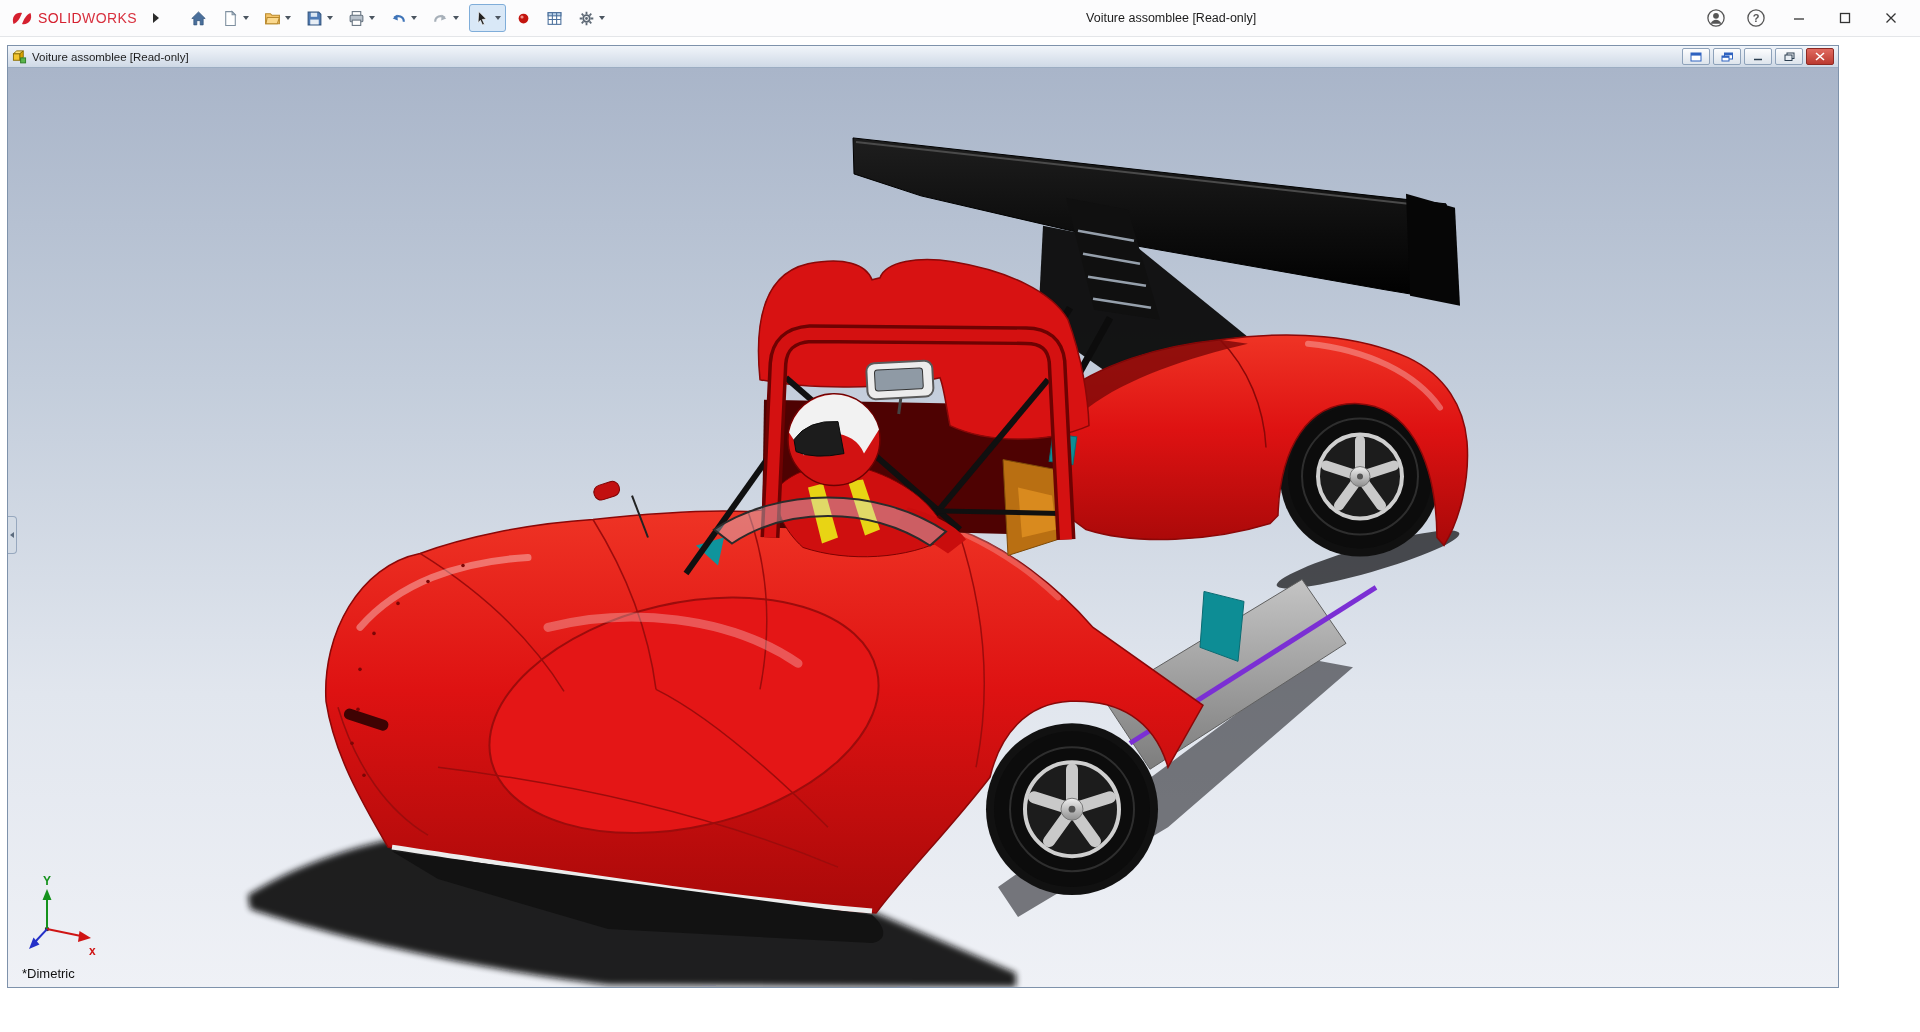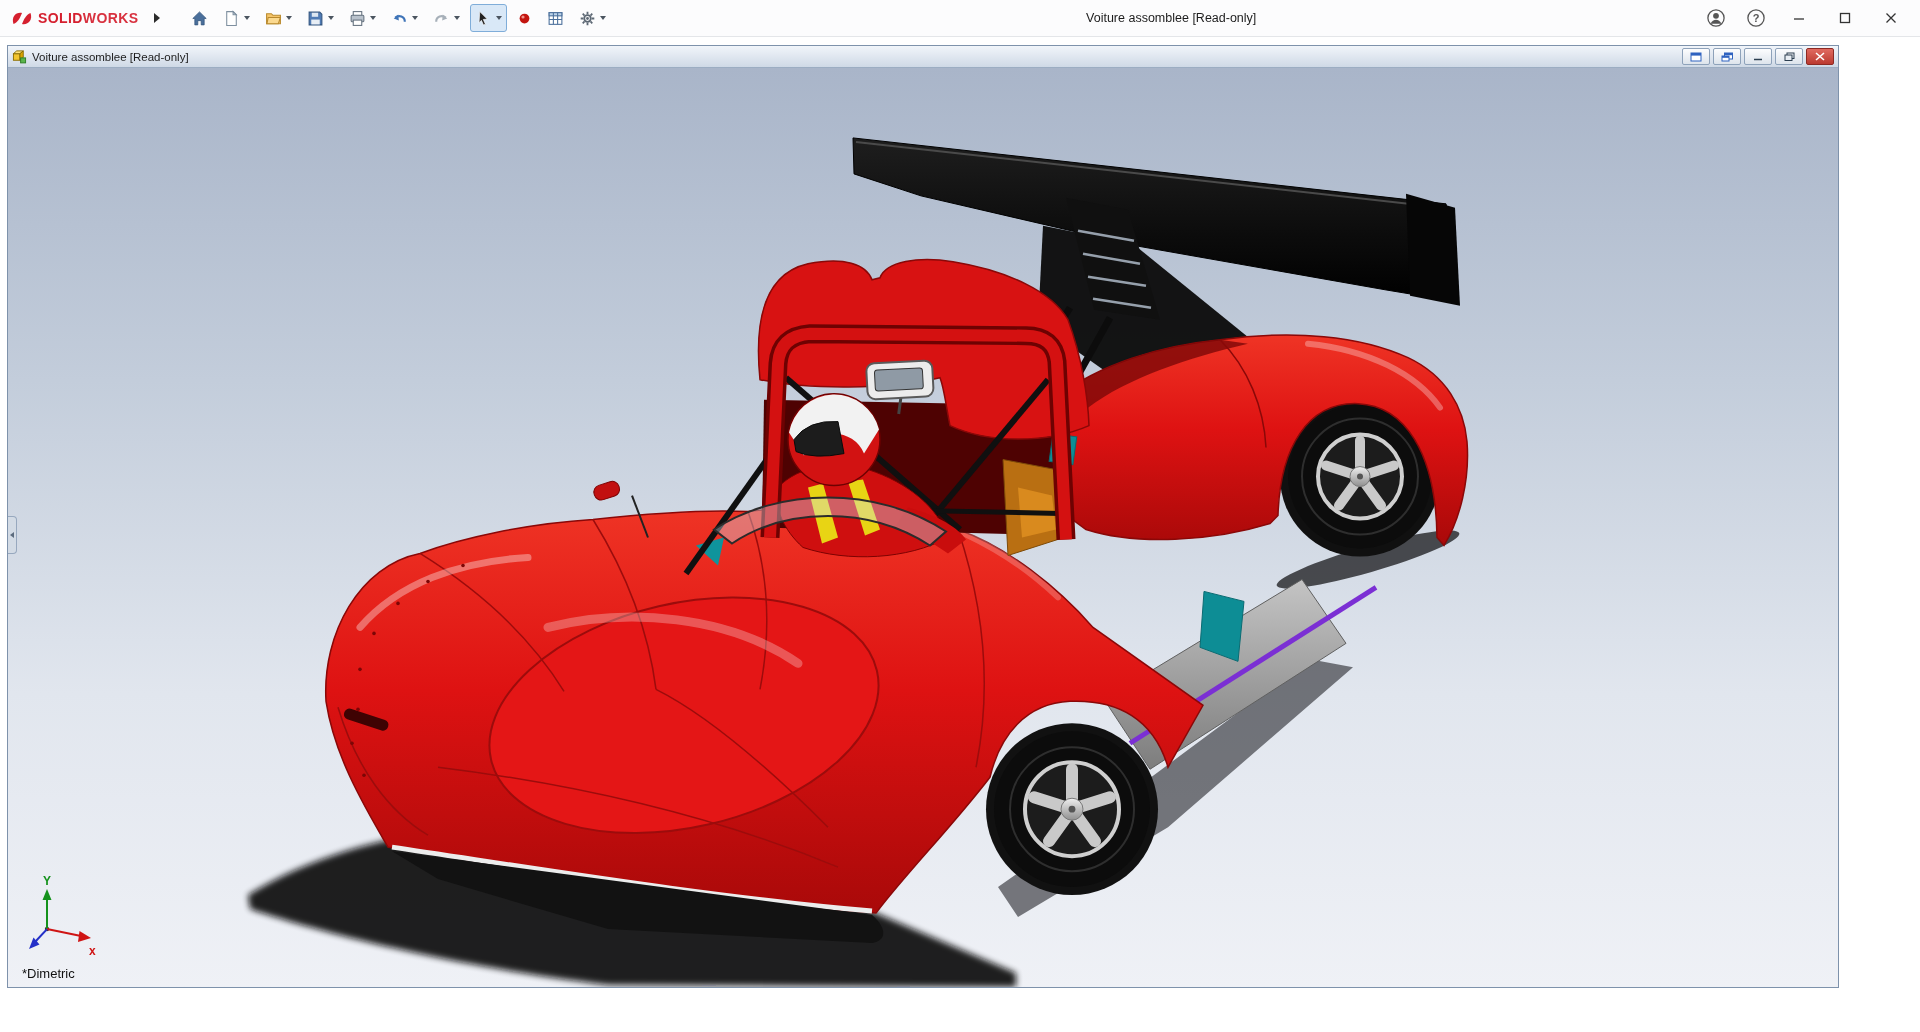--- a/index.html
+++ b/index.html
@@ -2,22 +2,22 @@
 <html><head>
 <meta charset="utf-8">
 <style>
   html,body{margin:0;padding:0;width:1920px;height:1032px;background:#ffffff;overflow:hidden;
     font-family:"Liberation Sans",sans-serif;-webkit-font-smoothing:antialiased;}
   
   .app-bar{position:absolute;top:0;left:0;width:1920px;height:36px;background:#fcfcfd;
     border-bottom:1px solid #e4e6e9;display:flex;align-items:center;z-index:30;}
   .logo{display:flex;align-items:center;margin-left:10px;gap:4px;}
   .logo .brand{font-size:14px;letter-spacing:.4px;color:#d5202f;}
-  .logo .brand b{font-weight:700;}
-  .logo .brand span{font-weight:700;opacity:.92;}
+  .logo .brand b{font-weight:400;}
+  .logo .brand span{font-weight:400;opacity:.92;}
   .expand-arrow{width:0;height:0;border-left:6px solid #2b2b2b;border-top:5px solid transparent;
     border-bottom:5px solid transparent;margin-left:16px;}
   .tools{display:flex;align-items:center;margin-left:26px;gap:5px;}
   .tool{height:26px;display:flex;align-items:center;padding:0 4px;border-radius:3px;border:1px solid transparent;cursor:default;}
   .tool svg{display:block;}
   .tool .dd{width:0;height:0;border-top:4px solid #4b5560;border-left:3.5px solid transparent;
     border-right:3.5px solid transparent;margin-left:4px;}
   .tool.active{background:#d9e8f7;border:1px solid #7fadd9;}
   .title-center{position:absolute;left:61%;top:50%;transform:translate(-50%,-50%);
     font-size:12.5px;color:#1c1c1c;white-space:nowrap;}

